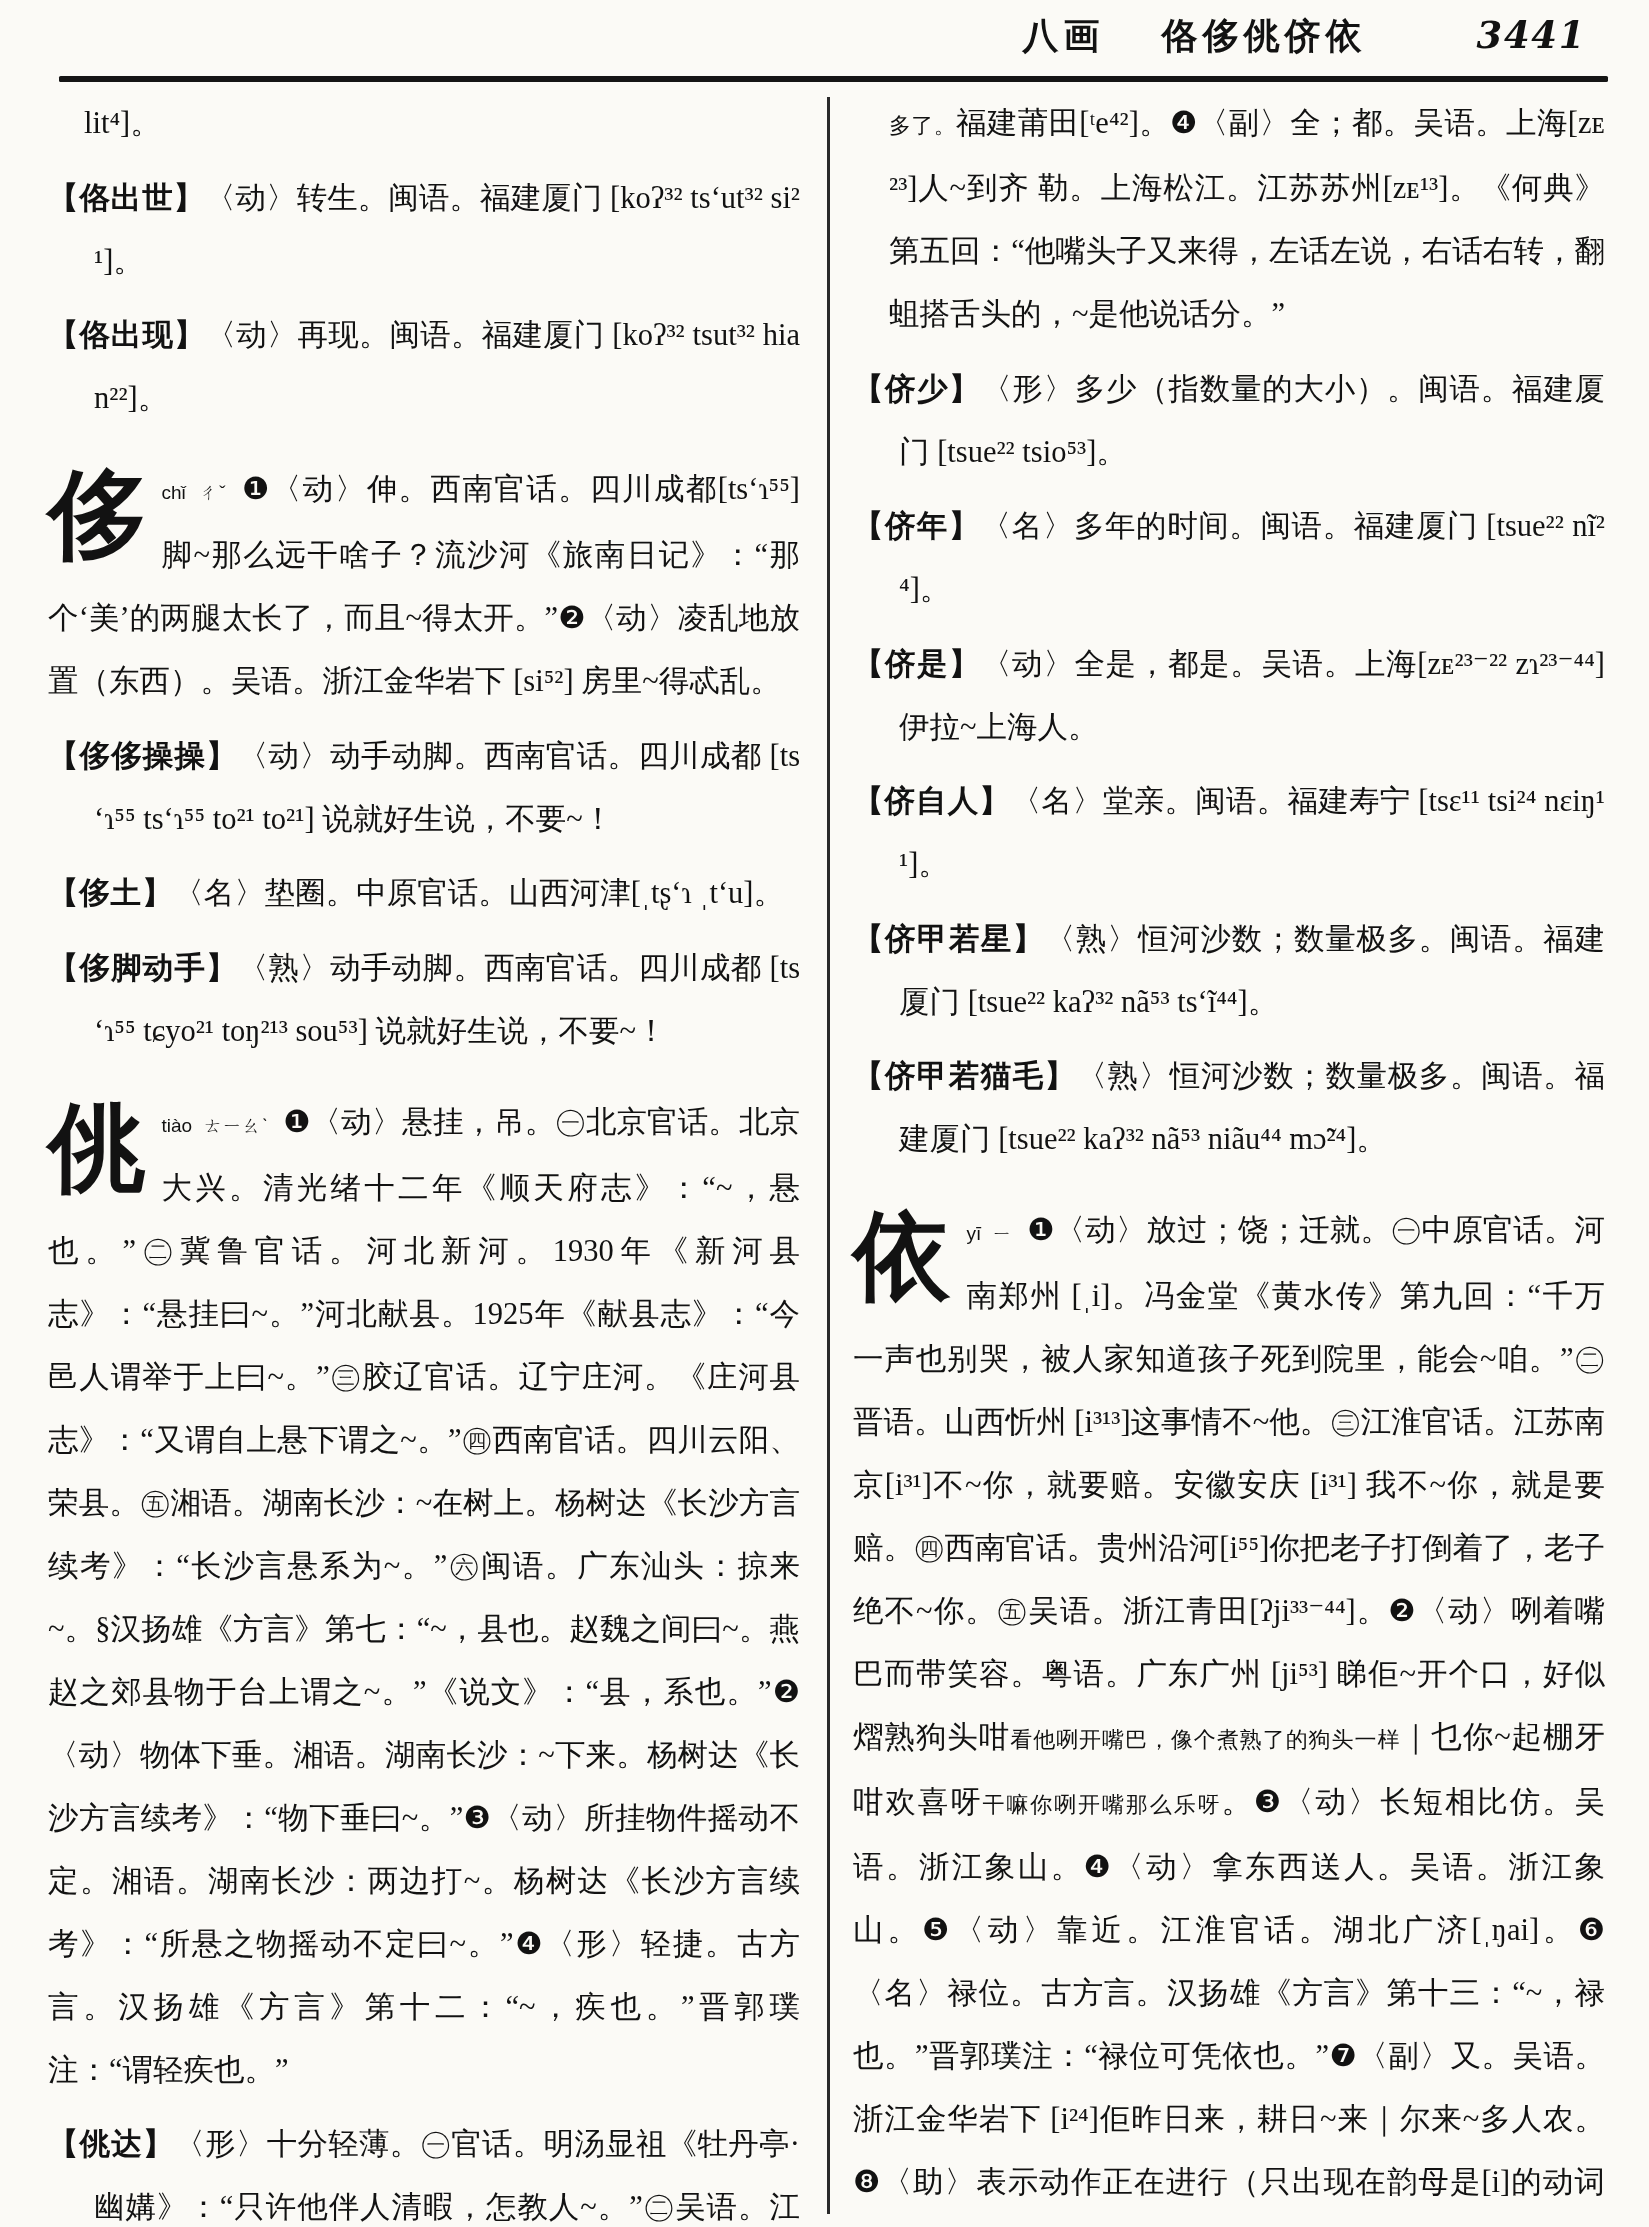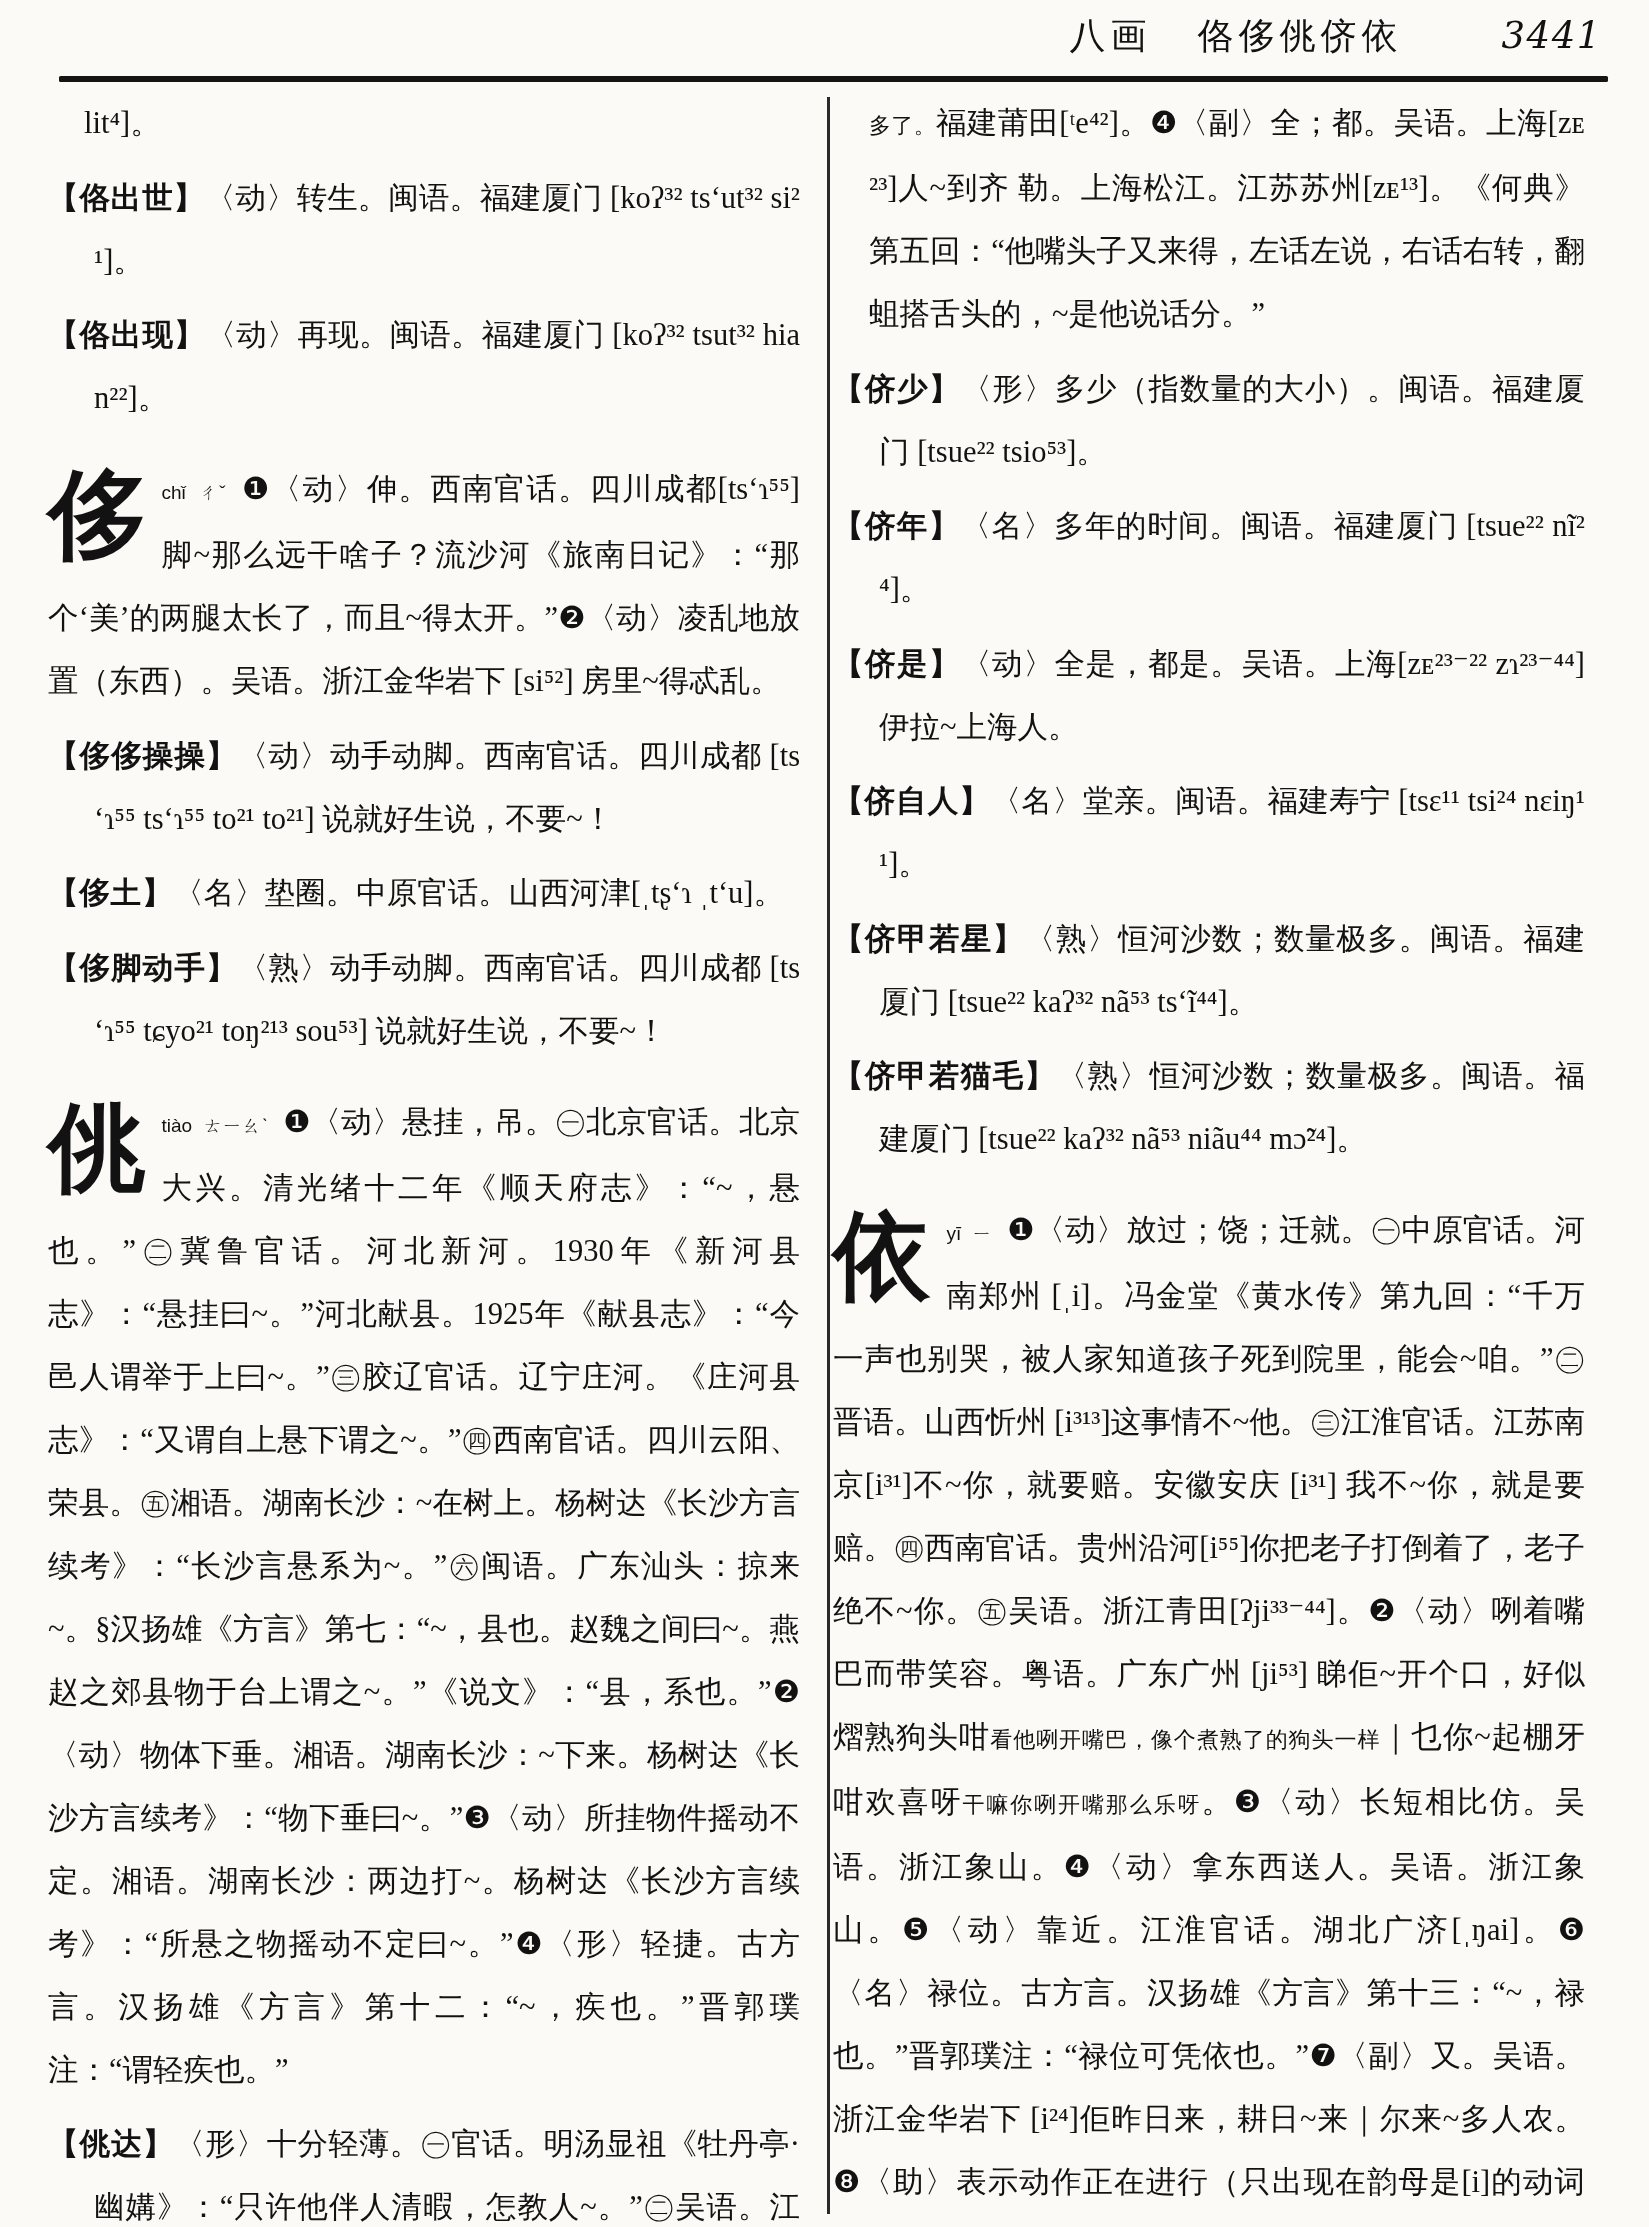--- a/index.html
+++ b/index.html
@@ -5,41 +5,41 @@
   html,body{margin:0;padding:0;background:#e8e6e0;}
   .page{
     position:relative;
     width:1650px;height:2227px;
     background:#fbfaf6;
     color:#121212;
     font-family:"Liberation Serif","DejaVu Serif",serif;
     overflow:hidden;
   }
   .page-header{
-    position:absolute;top:11.5px;left:0;right:48px;
+    position:absolute;top:11.5px;left:0;right:64px;
     display:flex;justify-content:flex-end;align-items:baseline;
-    font-size:36px;font-weight:normal;letter-spacing:5px;
+    font-size:36px;font-weight:bold;letter-spacing:5px;gap:11px;
   }
   .page-header .stroke{margin-right:46px;}
   .page-header .chars{margin-right:99px;}
   .page-header .pagenum{
     font-size:37px;font-style:italic;letter-spacing:1.6px;
     font-family:"DejaVu Serif","Liberation Serif",serif;
   }
   .header-rule{
     position:absolute;top:76px;left:59px;width:1549px;height:5.8px;
     background:#151515;border-radius:1.6px;
   }
   .col-divider{
     position:absolute;top:97px;bottom:13.2px;left:827px;width:2.5px;
     background:#2a2a2a;
   }
   .columns{
     position:absolute;top:92px;left:48px;width:1564px;bottom:4px;
-    display:flex;gap:33px;
+    display:flex;gap:53px;
   }
   .col{width:752px;flex:0 0 752px;}
   .col p{
     margin:0 0 11.5px 0;
     font-size:30.5px;line-height:63px;
     text-align:justify;text-justify:inter-ideograph;
     word-break:break-all;
   }
   p.cont{padding-left:36px;}
   p.entry{padding-left:46px;text-indent:-46px;}

